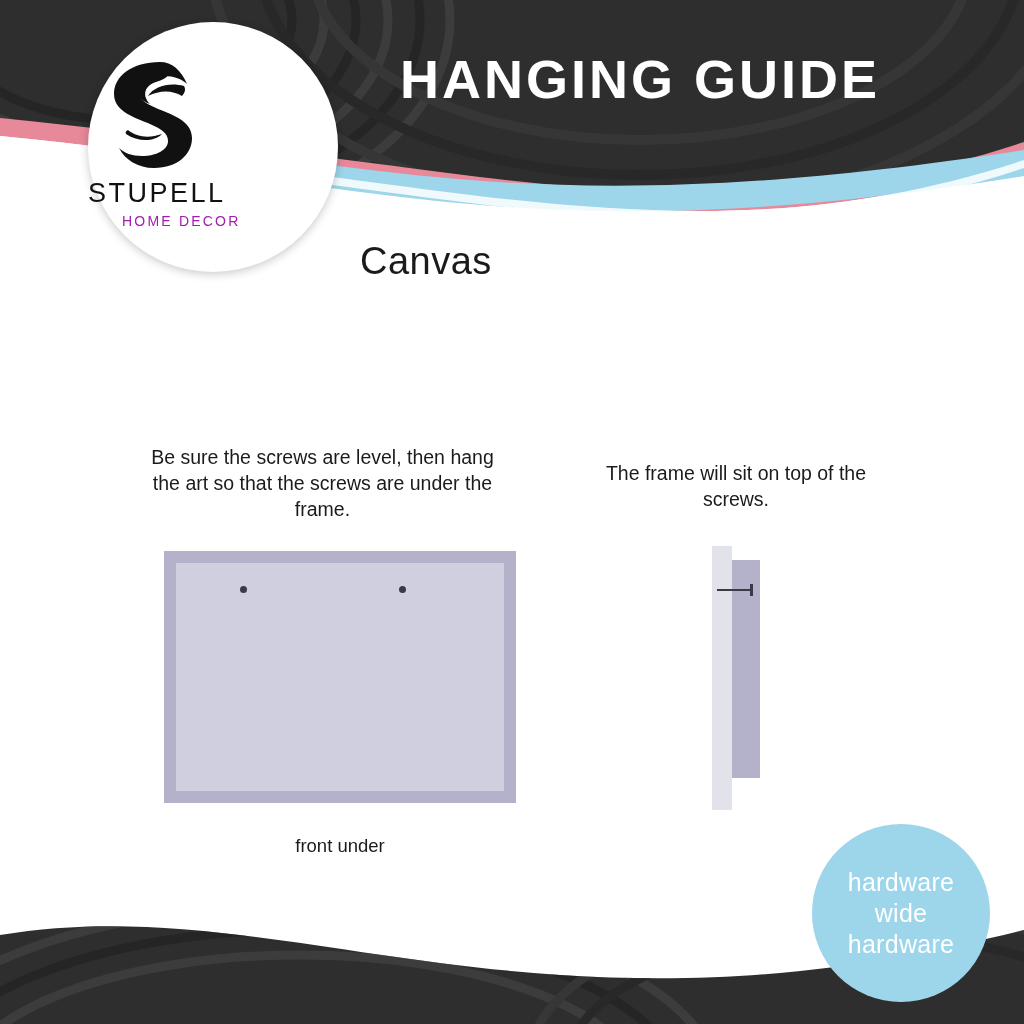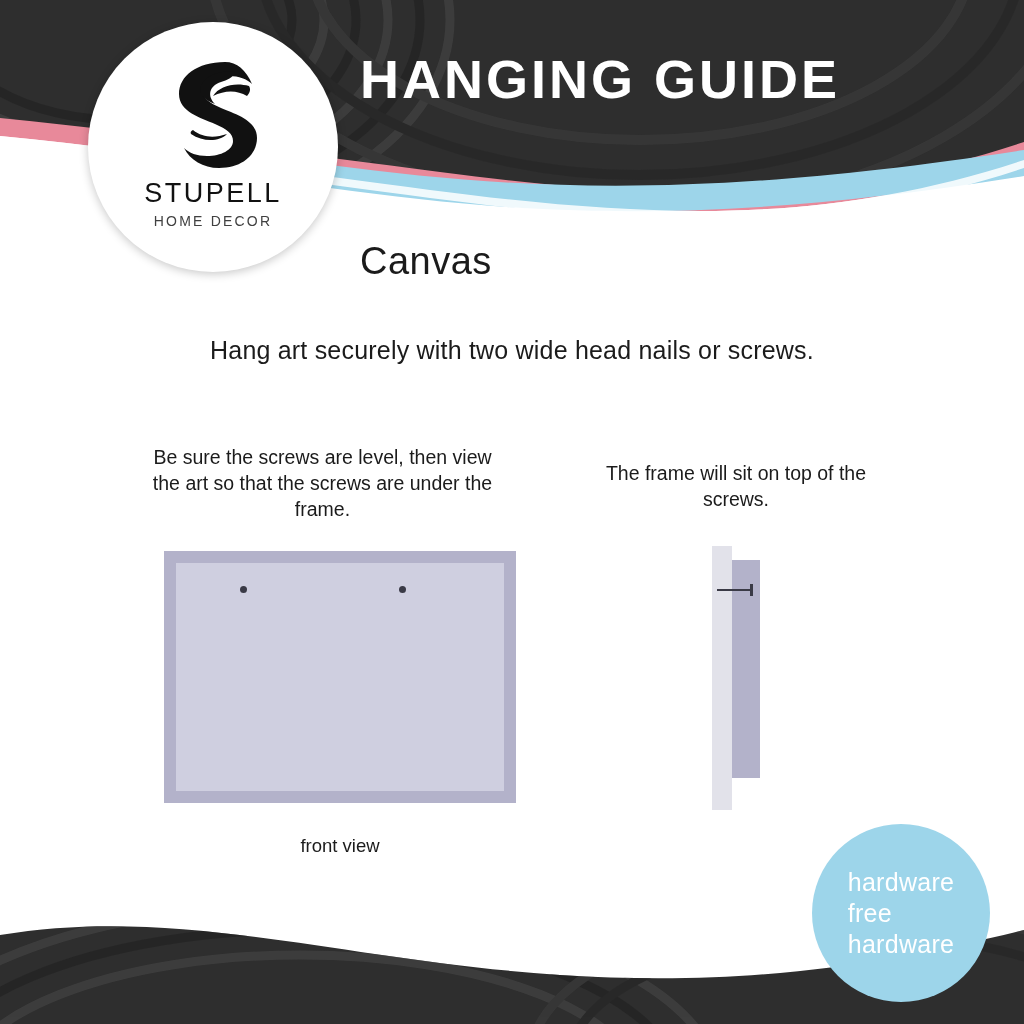--- a/index.html
+++ b/index.html
@@ -37,50 +37,52 @@
     left: 88px;
     top: 22px;
     width: 250px;
     height: 250px;
     border-radius: 50%;
     background: #ffffff;
     box-shadow: 0 2px 10px rgba(0,0,0,0.22);
     z-index: 5;
     display: flex;
     flex-direction: column;
-    align-items: center;
+    align-items: flex-start;
     justify-content: flex-start;
   }
   .logo-mark {
     margin-top: 34px;
     width: 120px;
     height: 118px;
   }
   .logo-name {
     margin-top: 4px;
     font-size: 27px;
     letter-spacing: 2.5px;
     color: #111111;
     font-family: "Liberation Sans", sans-serif;
     font-weight: 400;
   }
   .logo-sub {
     margin-top: 4px;
     font-size: 14px;
     letter-spacing: 2.2px;
-    color: #404040;
+    color: #a21caf;
     font-family: "Liberation Sans", sans-serif;
+    margin-left: 34px;
   }
 
   
   .header-title {
     position: absolute;
     left: 360px;
     top: 48px;
     width: 560px;
+    text-align: center;
     color: #ffffff;
     font-size: 54px;
     letter-spacing: 3px;
     font-weight: 700;
     z-index: 6;
     font-family: "Liberation Sans", sans-serif;
   }
 
   
   .product-type {
@@ -197,20 +199,21 @@
     width: 178px;
     height: 178px;
     border-radius: 50%;
     background: #9dd5ea;
     display: flex;
     align-items: center;
     justify-content: center;
     z-index: 7;
   }
   .badge-text {
+    text-align: center;
     color: #ffffff;
     font-size: 25px;
     line-height: 31px;
     letter-spacing: 0.3px;
   }
 </style>
 </head>
 <body>
 
 <div class="page">
@@ -270,43 +273,42 @@
       <path d="M38,78 C50,86 66,86 74,78 C62,82 50,82 40,74 C38,75 37,76 38,78 Z" fill="#111111"></path>
     </svg>
     <div class="logo-name">STUPELL</div>
     <div class="logo-sub">HOME DECOR</div>
   </div>
 
   <div class="header-title">HANGING GUIDE</div>
 
   <div class="product-type">Canvas</div>
 
-  <div class="main-instruction">Hang art securely with two wide head nails or screws.</div>
 
   <div class="col col-left">
-    <div class="col-text">Be sure the screws are level, then view the art so that the screws are under the frame.</div>
+    <div class="col-text">Be sure the screws are level, then hang the art so that the screws are under the frame.</div>
   </div>
 
   <div class="col col-right">
     <div class="col-text">The frame will sit on top of the screws.</div>
   </div>
 
   <div class="front-frame">
     <div class="front-inner"></div>
   </div>
   <div class="screw-dot screw-left"></div>
   <div class="screw-dot screw-right"></div>
-  <div class="caption caption-front">front view</div>
+  <div class="caption caption-front">front under</div>
 
   <div class="side-wall"></div>
   <div class="side-frame"></div>
   <div class="side-screw"></div>
   <div class="side-screw-head"></div>
 
   <div class="badge">
     <div class="badge-text">
       <div>hardware</div>
-      <div>free</div>
+      <div>wide</div>
       <div>hardware</div>
     </div>
   </div>
 
 </div>
 
 </body></html>

